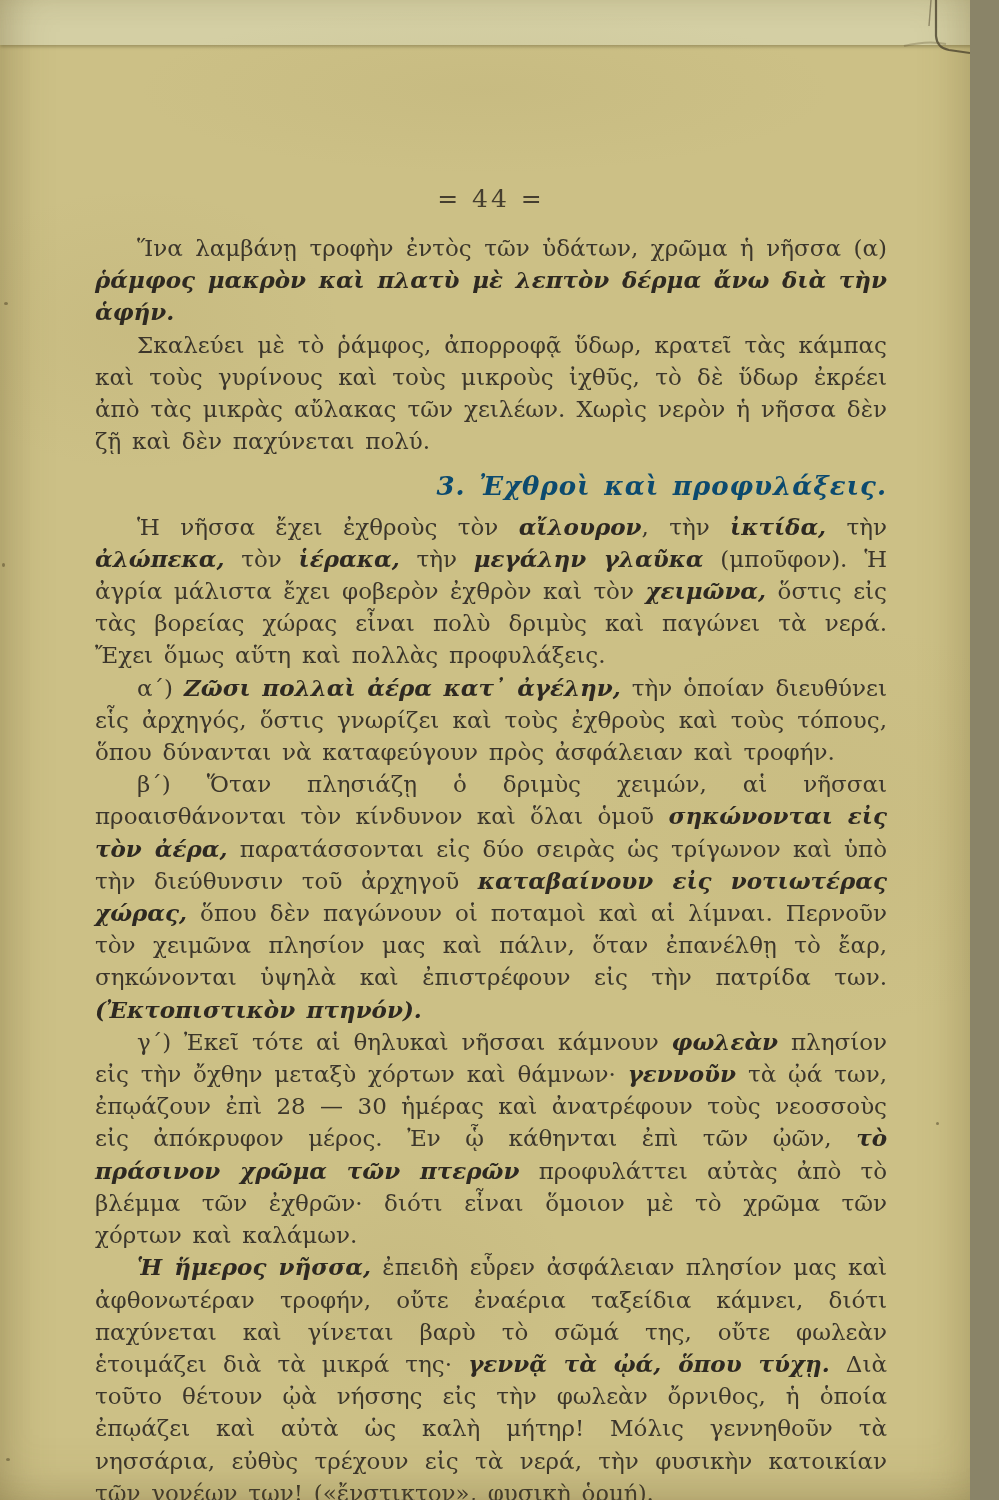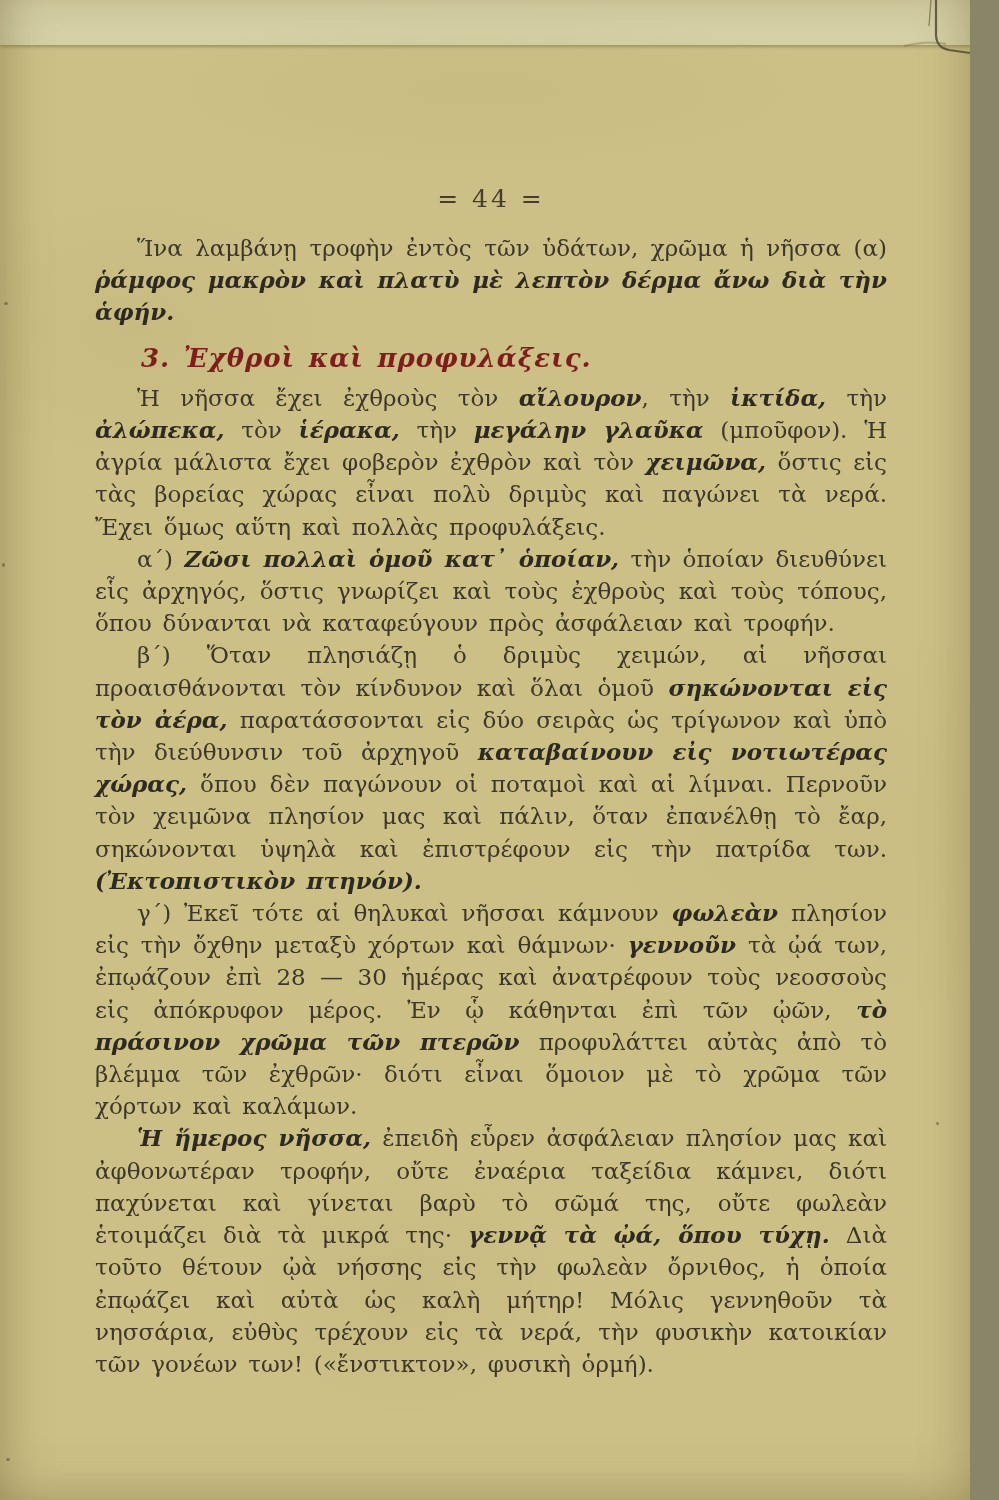--- a/index.html
+++ b/index.html
@@ -38,22 +38,22 @@
   .text-block{
     position:absolute;top:232px;left:95px;width:792px;
     font-size:23px;line-height:32.2px;
     text-align:justify;
     word-spacing:3.5px;
   }
   .para{margin:0;text-indent:42px;}
   .heading{
     margin:13px 0 8px 46px;
     font-size:26px;font-weight:bold;font-style:italic;
-    text-align:left;text-indent:0;letter-spacing:1px;
-    color:#7f1d1d;
+    text-align:right;text-indent:0;letter-spacing:1px;
+    color:#0c4a6e;
   }
   .em{font-weight:bold;font-style:italic;color:#2e2921;}
   .reg{}
   .speck{position:absolute;border-radius:50%;background:rgba(70,60,35,.5);pointer-events:none;}
 </style>
 </head>
 <body>
 
 <div class="scan" style="background: rgb(204, 192, 134); color: rgb(60, 54, 43);">
   <div class="top-strip" style="background: rgb(212, 207, 164);"></div>
@@ -67,22 +67,23 @@
 
   <div class="speck" style="left:4px;top:302px;width:4px;height:3px;"></div>
   <div class="speck" style="left:2px;top:563px;width:3px;height:4px;"></div>
   <div class="speck" style="left:6px;top:1458px;width:4px;height:3px;"></div>
   <div class="speck" style="left:936px;top:1122px;width:3px;height:3px;"></div>
 
   <div class="page-number">= 44 =</div>
 
   <div class="text-block">
       <p class="para"><span class="reg">Ἵνα λαμβάνῃ τροφὴν ἐντὸς τῶν ὑδάτων, χρῶμα ἡ νῆσσα (α) </span><span class="em">ῥάμφος μακρὸν καὶ πλατὺ μὲ λεπτὸν δέρμα ἄνω διὰ τὴν ἁφήν.</span></p>
+      <p class="para"><span class="reg">Σκαλεύει μὲ τὸ ῥάμφος, ἀπορροφᾷ ὕδωρ, κρατεῖ τὰς κάμπας καὶ τοὺς γυρίνους καὶ τοὺς μικροὺς ἰχθῦς, τὸ δὲ ὕδωρ ἐκρέει ἀπὸ τὰς μικρὰς αὔλακας τῶν χειλέων. Χωρὶς νερὸν ἡ νῆσσα δὲν ζῇ καὶ δὲν παχύνεται πολύ.</span></p>
       <h3 class="heading">3. Ἐχθροὶ καὶ προφυλάξεις.</h3>
       <p class="para"><span class="reg">Ἡ νῆσσα ἔχει ἐχθροὺς τὸν </span><span class="em">αἴλουρον</span><span class="reg">, τὴν </span><span class="em">ἰκτίδα,</span><span class="reg"> τὴν </span><span class="em">ἀλώπεκα,</span><span class="reg"> τὸν </span><span class="em">ἱέρακα,</span><span class="reg"> τὴν </span><span class="em">μεγάλην γλαῦκα</span><span class="reg"> (μποῦφον). Ἡ ἀγρία μάλιστα ἔχει φοβερὸν ἐχθρὸν καὶ τὸν </span><span class="em">χειμῶνα,</span><span class="reg"> ὅστις εἰς τὰς βορείας χώρας εἶναι πολὺ δριμὺς καὶ παγώνει τὰ νερά. Ἔχει ὅμως αὕτη καὶ πολλὰς προφυλάξεις.</span></p>
-      <p class="para"><span class="reg">α΄) </span><span class="em">Ζῶσι πολλαὶ ὁμοῦ κατ᾽ ὁποίαν,</span><span class="reg"> τὴν ὁποίαν διευθύνει εἷς ἀρχηγός, ὅστις γνωρίζει καὶ τοὺς ἐχθροὺς καὶ τοὺς τόπους, ὅπου δύνανται νὰ καταφεύγουν πρὸς ἀσφάλειαν καὶ τροφήν.</span></p>
+      <p class="para"><span class="reg">α΄) </span><span class="em">Ζῶσι πολλαὶ ἀέρα κατ᾽ ἀγέλην,</span><span class="reg"> τὴν ὁποίαν διευθύνει εἷς ἀρχηγός, ὅστις γνωρίζει καὶ τοὺς ἐχθροὺς καὶ τοὺς τόπους, ὅπου δύνανται νὰ καταφεύγουν πρὸς ἀσφάλειαν καὶ τροφήν.</span></p>
       <p class="para"><span class="reg">β΄) Ὅταν πλησιάζῃ ὁ δριμὺς χειμών, αἱ νῆσσαι προαισθάνονται τὸν κίνδυνον καὶ ὅλαι ὁμοῦ </span><span class="em">σηκώνονται εἰς τὸν ἀέρα,</span><span class="reg"> παρατάσσονται εἰς δύο σειρὰς ὡς τρίγωνον καὶ ὑπὸ τὴν διεύθυνσιν τοῦ ἀρχηγοῦ </span><span class="em">καταβαίνουν εἰς νοτιωτέρας χώρας,</span><span class="reg"> ὅπου δὲν παγώνουν οἱ ποταμοὶ καὶ αἱ λίμναι. Περνοῦν τὸν χειμῶνα πλησίον μας καὶ πάλιν, ὅταν ἐπανέλθῃ τὸ ἔαρ, σηκώνονται ὑψηλὰ καὶ ἐπιστρέφουν εἰς τὴν πατρίδα των. </span><span class="em">(Ἐκτοπιστικὸν πτηνόν).</span></p>
       <p class="para"><span class="reg">γ΄) Ἐκεῖ τότε αἱ θηλυκαὶ νῆσσαι κάμνουν </span><span class="em">φωλεὰν</span><span class="reg"> πλησίον εἰς τὴν ὄχθην μεταξὺ χόρτων καὶ θάμνων· </span><span class="em">γεννοῦν</span><span class="reg"> τὰ ᾠά των, ἐπῳάζουν ἐπὶ 28 — 30 ἡμέρας καὶ ἀνατρέφουν τοὺς νεοσσοὺς εἰς ἀπόκρυφον μέρος. Ἐν ᾧ κάθηνται ἐπὶ τῶν ᾠῶν, </span><span class="em">τὸ πράσινον χρῶμα τῶν πτερῶν</span><span class="reg"> προφυλάττει αὐτὰς ἀπὸ τὸ βλέμμα τῶν ἐχθρῶν· διότι εἶναι ὅμοιον μὲ τὸ χρῶμα τῶν χόρτων καὶ καλάμων.</span></p>
       <p class="para"><span class="em">Ἡ ἥμερος νῆσσα,</span><span class="reg"> ἐπειδὴ εὗρεν ἀσφάλειαν πλησίον μας καὶ ἀφθονωτέραν τροφήν, οὔτε ἐναέρια ταξείδια κάμνει, διότι παχύνεται καὶ γίνεται βαρὺ τὸ σῶμά της, οὔτε φωλεὰν ἑτοιμάζει διὰ τὰ μικρά της· </span><span class="em">γεννᾷ τὰ ᾠά, ὅπου τύχῃ.</span><span class="reg"> Διὰ τοῦτο θέτουν ᾠὰ νήσσης εἰς τὴν φωλεὰν ὄρνιθος, ἡ ὁποία ἐπῳάζει καὶ αὐτὰ ὡς καλὴ μήτηρ! Μόλις γεννηθοῦν τὰ νησσάρια, εὐθὺς τρέχουν εἰς τὰ νερά, τὴν φυσικὴν κατοικίαν τῶν γονέων των! («ἔνστικτον», φυσικὴ ὁρμή).</span></p>
     </div>
 
   <div class="vignette"></div>
 </div>
 
 </body></html>

